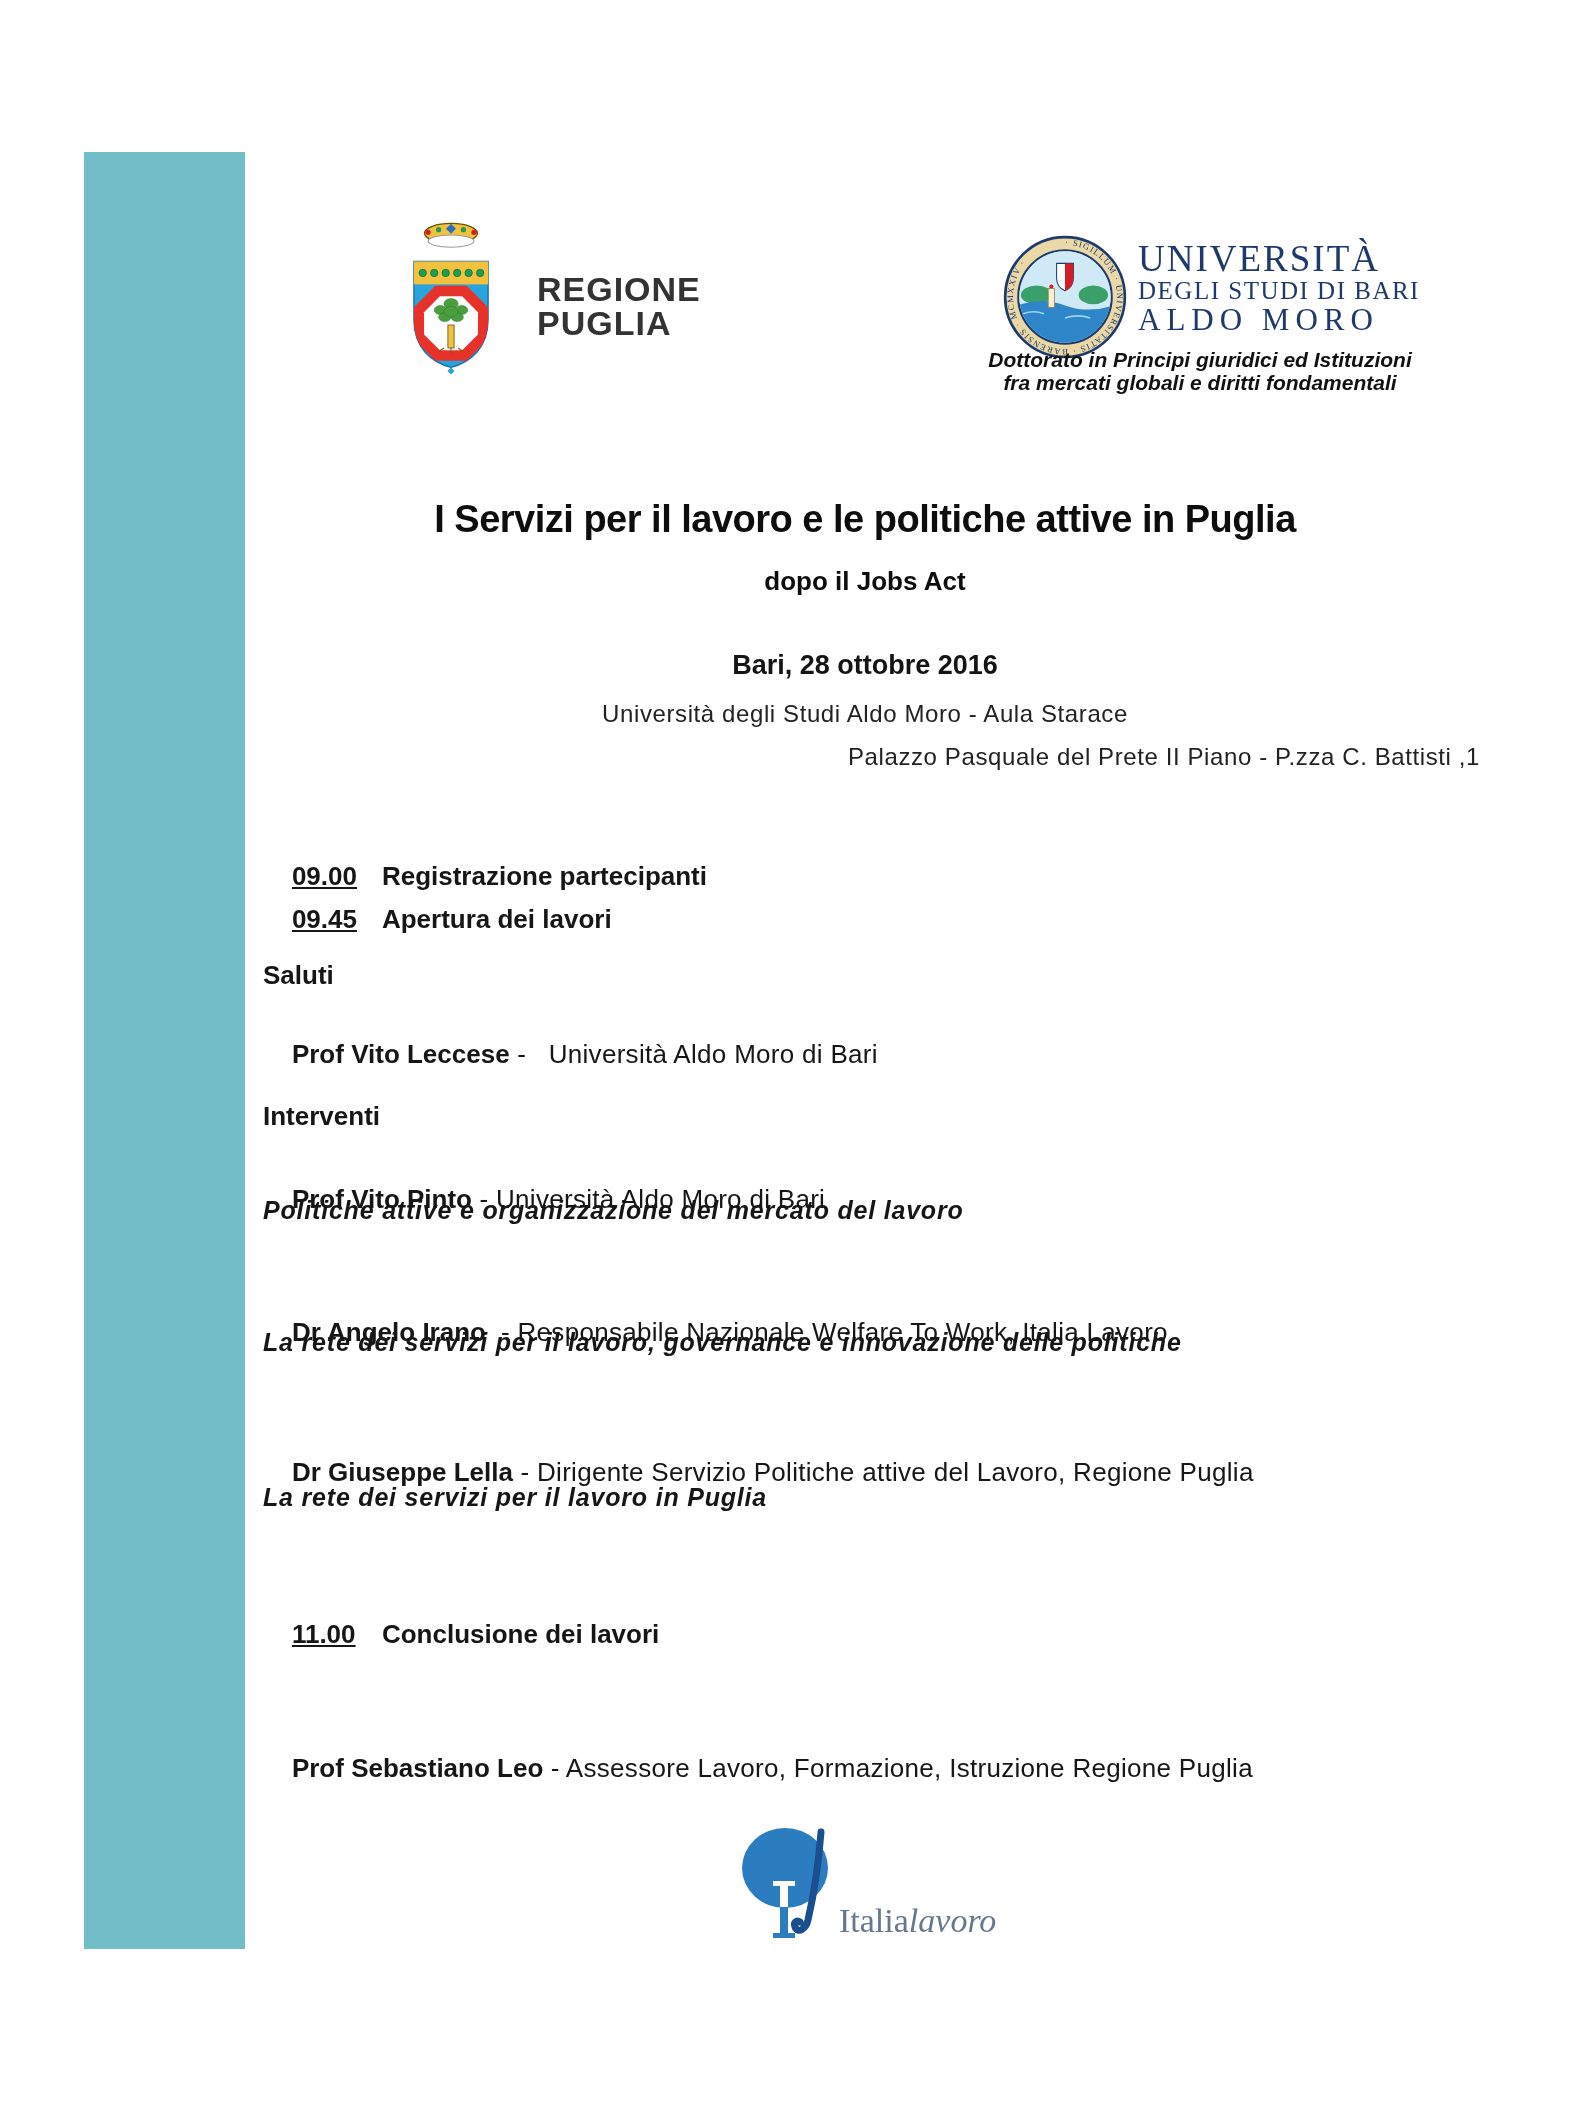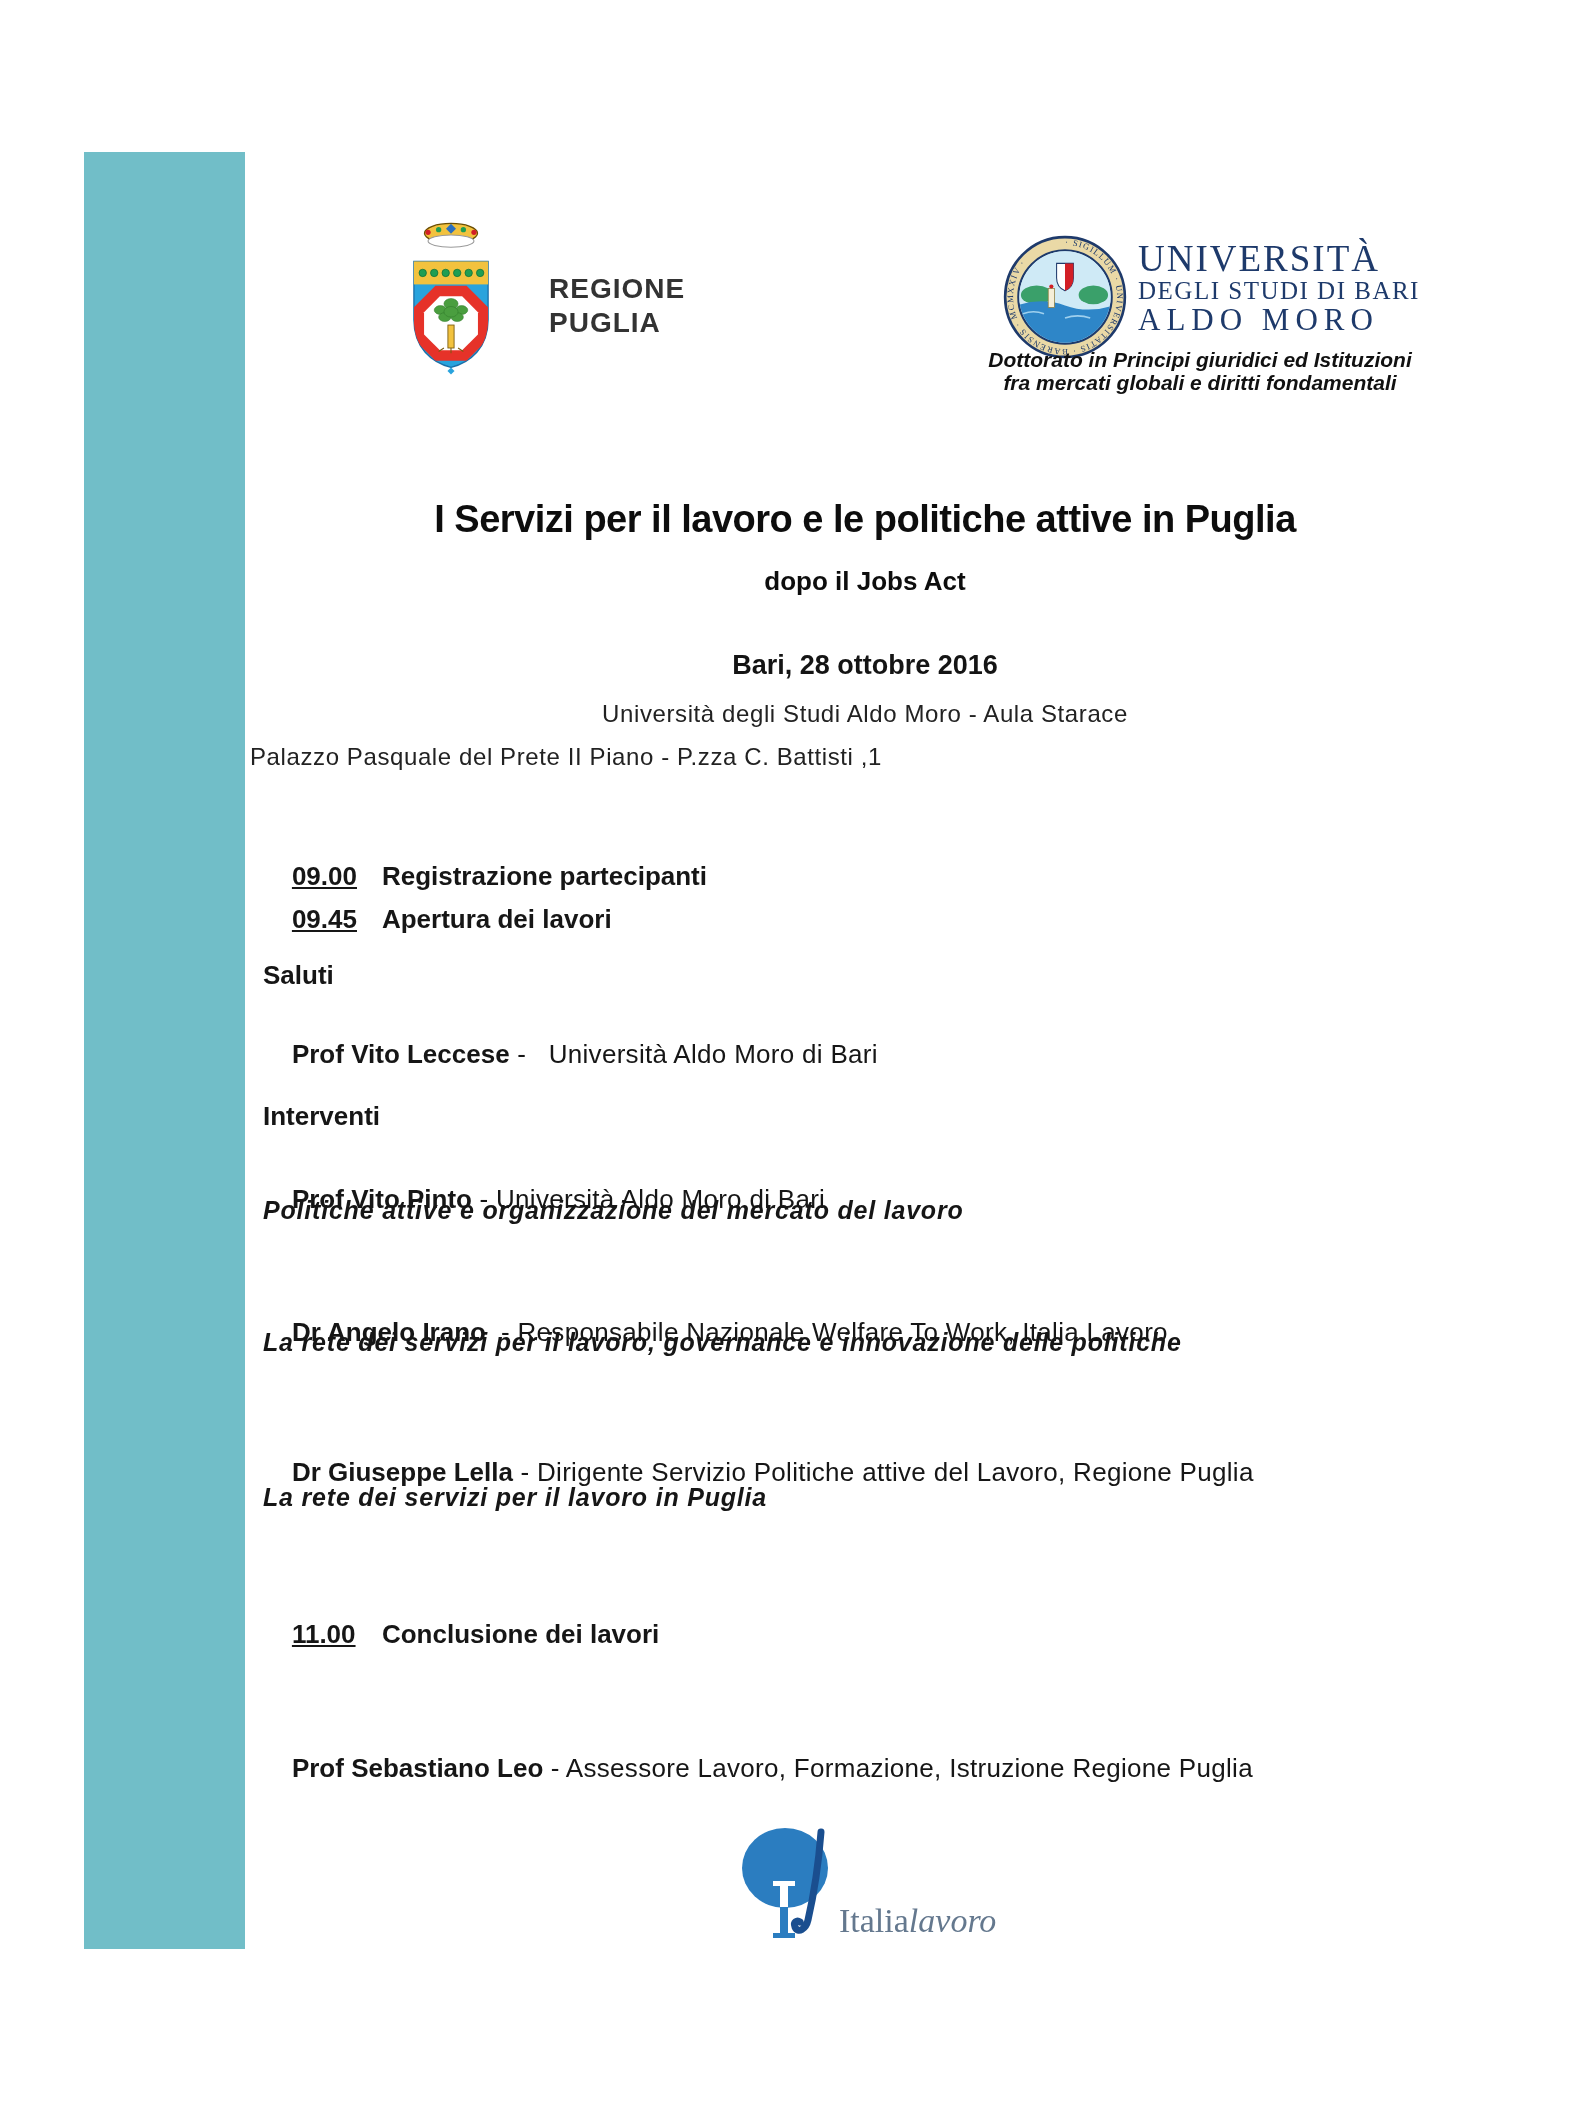--- a/index.html
+++ b/index.html
@@ -5,40 +5,40 @@
   html,body{margin:0;padding:0;background:#ffffff;}
   body{font-family:"Liberation Sans", sans-serif;color:#141414;}
   .page{position:relative;width:1587px;height:2117px;background:#fff;overflow:hidden;}
 
   .accent-bar{position:absolute;left:84px;top:152px;width:161px;height:1797px;
     background:var(--accent,#71bec8);}
 
   
   .crest{position:absolute;left:398px;top:213px;width:106px;height:164px;}
   .regione-word{position:absolute;left:537px;top:272px;font-weight:800;
-    font-size:28px;line-height:34px;letter-spacing:1px;color:#333;margin-left:12px;}
+    font-size:34px;line-height:34px;letter-spacing:1px;color:#333;}
   .seal{position:absolute;left:1002px;top:234px;width:126px;height:126px;}
   .uni-text{position:absolute;left:1138px;top:240px;color:var(--navy,#1e3a6b);
     font-family:"Liberation Serif", serif;white-space:nowrap;}
   .uni-l1{font-size:37px;line-height:37px;letter-spacing:2px;}
   .uni-l2{font-size:25px;line-height:27px;letter-spacing:1.5px;}
   .uni-l3{font-size:31px;line-height:31px;letter-spacing:6px;}
   .doctorate{position:absolute;left:930px;top:348px;width:540px;text-align:center;
     font-weight:bold;font-style:italic;font-size:21px;line-height:23px;color:#111;
     white-space:pre-line;}
 
   
   .title-wrap{position:absolute;left:250px;top:498px;width:1230px;text-align:center;color:#0d0d0d;}
   .title-l1{font-size:38px;font-weight:bold;letter-spacing:-0.5px;}
   .title-l2{font-size:26px;font-weight:bold;margin-top:25px;}
   .ev-date{position:absolute;left:250px;top:650px;width:1230px;text-align:center;
     font-size:27px;font-weight:bold;}
   .ev-venue1{position:absolute;left:250px;top:700px;width:1230px;text-align:center;
     font-size:24px;letter-spacing:0.6px;color:#222;}
-  .ev-venue2{position:absolute;left:250px;top:743px;width:1230px;text-align:left;
+  .ev-venue2{position:absolute;left:250px;top:743px;width:1230px;text-align:right;
     font-size:24px;letter-spacing:0.6px;color:#222;}
 
   
   .row{position:absolute;left:263px;font-size:26px;white-space:pre;color:#161616;}
   .row .time{display:inline-block;width:90px;font-weight:bold;text-decoration:underline;}
   .row .tlabel{font-weight:bold;}
   .row .name{font-weight:bold;}
   .row .role{font-weight:normal;letter-spacing:0.3px;}
   .row.heading{font-weight:bold;}
   .row.talk{font-weight:bold;font-style:italic;font-size:25px;letter-spacing:0.8px;}

